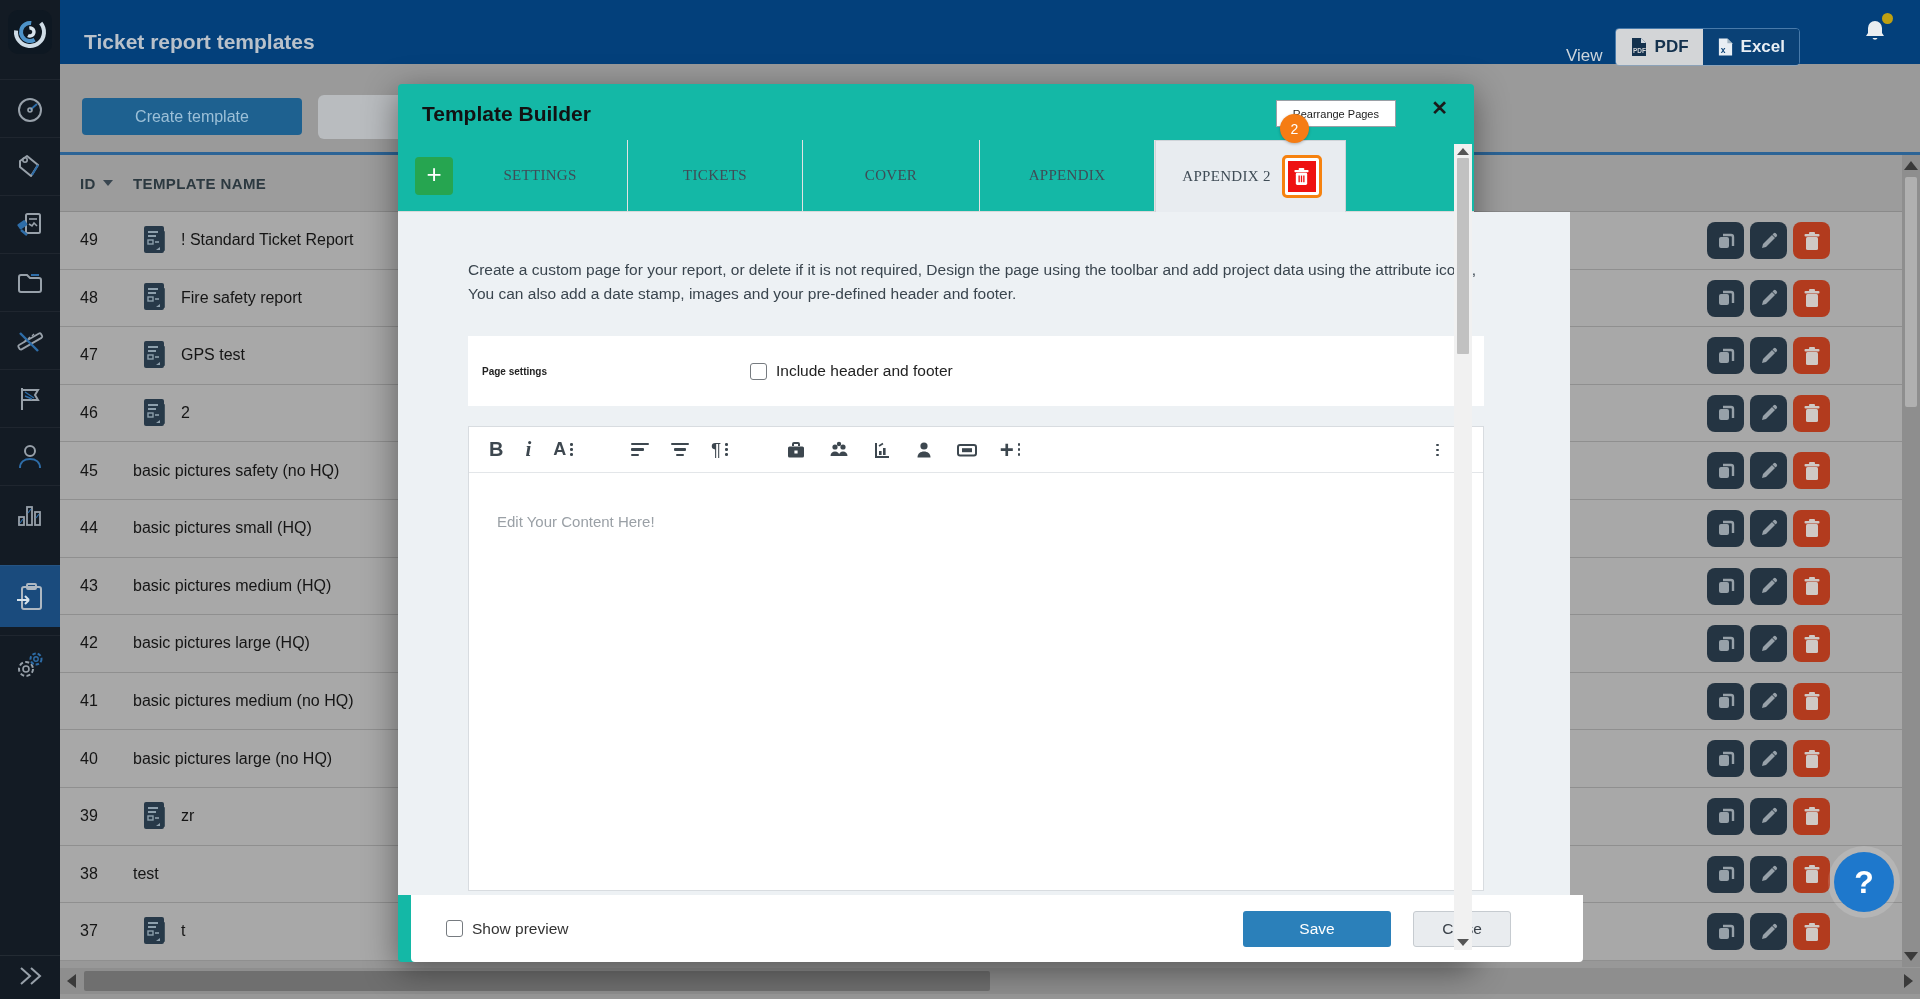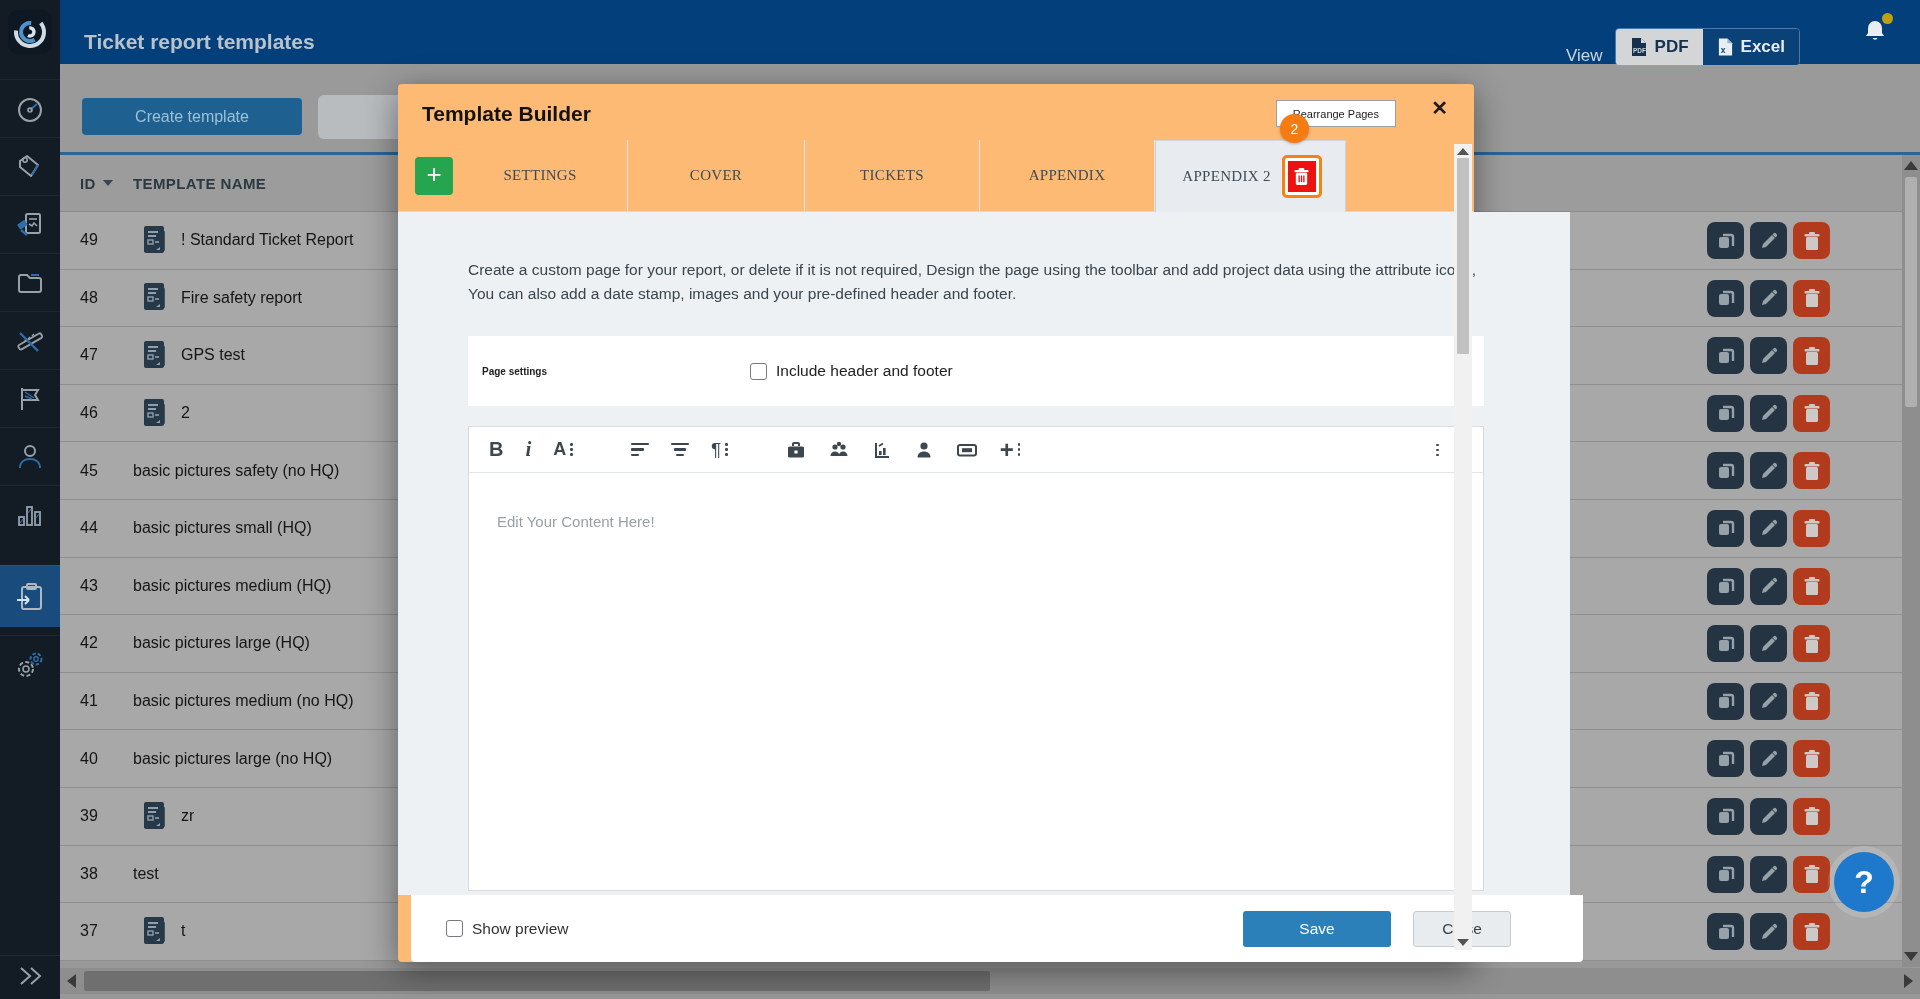--- a/index.html
+++ b/index.html
@@ -48,21 +48,21 @@
   .hscroll { position:absolute; left:0; bottom:5px; width:1860px; height:26px; background:#8e8e8e; display:flex; align-items:center; }
   .hthumb { position:absolute; left:24px; top:3px; width:906px; height:20px; background:#6f6f6f; border-radius:2px; }
   .arr { width:0; height:0; }
   .arr-left { border-top:7px solid transparent; border-bottom:7px solid transparent; border-right:9px solid #3a3a3a; margin-left:7px; }
   .arr-right { position:absolute; right:7px; border-top:7px solid transparent; border-bottom:7px solid transparent; border-left:9px solid #3a3a3a; }
   .vscroll { position:absolute; right:0; top:91px; width:18px; height:812px; background:#8e8e8e; }
   .arr-up { position:absolute; top:6px; left:2px; border-left:7px solid transparent; border-right:7px solid transparent; border-bottom:9px solid #3a3a3a; }
   .arr-down { position:absolute; bottom:6px; left:2px; border-left:7px solid transparent; border-right:7px solid transparent; border-top:9px solid #3a3a3a; }
   .vthumb { position:absolute; top:22px; left:3px; width:12px; height:230px; background:#b0b0b0; border-radius:2px; }
   
-  .modal { position:absolute; left:398px; top:84px; width:1076px; height:878px; background:#fdba74; border-radius:4px; box-shadow:0 8px 34px rgba(0,0,0,.45); z-index:50; }
+  .modal { position:absolute; left:398px; top:84px; width:1076px; height:878px; background:#14b8a6; border-radius:4px; box-shadow:0 8px 34px rgba(0,0,0,.45); z-index:50; }
   .m-header { position:relative; height:56px; }
   .m-title { position:absolute; left:24px; top:18px; font-size:21px; font-weight:bold; color:#121212; }
   .rearrange-btn { position:absolute; right:78px; top:16px; height:27px; padding:0 16px; background:#fff; border:1px solid #9aa0a6; font-size:11px; color:#1c1c1c; display:flex; align-items:center; cursor:pointer; }
   .m-close { position:absolute; right:26px; top:12px; font-size:20px; font-weight:bold; color:#1a1a1a; cursor:pointer; }
   .badge { position:absolute; left:882px; top:30px; width:29px; height:29px; border-radius:50%; background:#f57c14; color:#fff; font-size:14px; display:flex; align-items:center; justify-content:center; z-index:60; box-shadow:0 1px 3px rgba(0,0,0,.25); }
   .tabs { position:relative; height:72px; display:flex; padding-left:17px; align-items:stretch; border-bottom:1px solid #d9d9d9; }
   .plus-btn { align-self:center; width:38px; height:38px; flex:none; background:#26a550; border-radius:4px; color:#fff; font-size:26px; line-height:34px; text-align:center; cursor:pointer; }
   .tab { flex:none; display:flex; align-items:center; justify-content:center; font-size:15px; color:#3f4c56; letter-spacing:.3px; border-right:1px solid #e2e2e2; cursor:pointer; margin-bottom:-1px; border-bottom:1px solid #d9d9d9;font-family:Liberation Serif, serif; }
   .tab:first-of-type { border-left:1px solid #e2e2e2; margin-left:17px; }
   .tab.active { background:#e8ecf0; border:1px solid #cfd4d9; border-bottom:none; }
@@ -664,22 +664,22 @@
   <div class="m-header">
     <div class="m-title">Template Builder</div>
     <div class="rearrange-btn">Rearrange Pages</div>
     <div class="m-close">✕</div>
   </div>
   <div class="badge">2</div>
 
   <div class="tabs">
     <div class="plus-btn">+</div>
     <div class="tab t1">SETTINGS</div>
+    <div class="tab t3">TICKETS</div>
     <div class="tab t2">COVER</div>
-    <div class="tab t3">TICKETS</div>
     <div class="tab t4">APPENDIX</div>
     <div class="tab active">
       <span>APPENDIX 2</span>
       <span class="tab-trash">
         <svg width="17" height="19" viewBox="0 0 18 20">
             <rect x="3" y="6" width="12" height="13" rx="1.5" fill="#fff"></rect>
             <rect x="1.5" y="3" width="15" height="2.4" rx="1" fill="#fff"></rect>
             <rect x="6" y="1" width="6" height="2.4" rx="1" fill="#fff"></rect>
             <line x1="6.5" y1="9" x2="6.5" y2="16" stroke="#ee1111" stroke-width="1.4"></line>
             <line x1="9" y1="9" x2="9" y2="16" stroke="#ee1111" stroke-width="1.4"></line>

